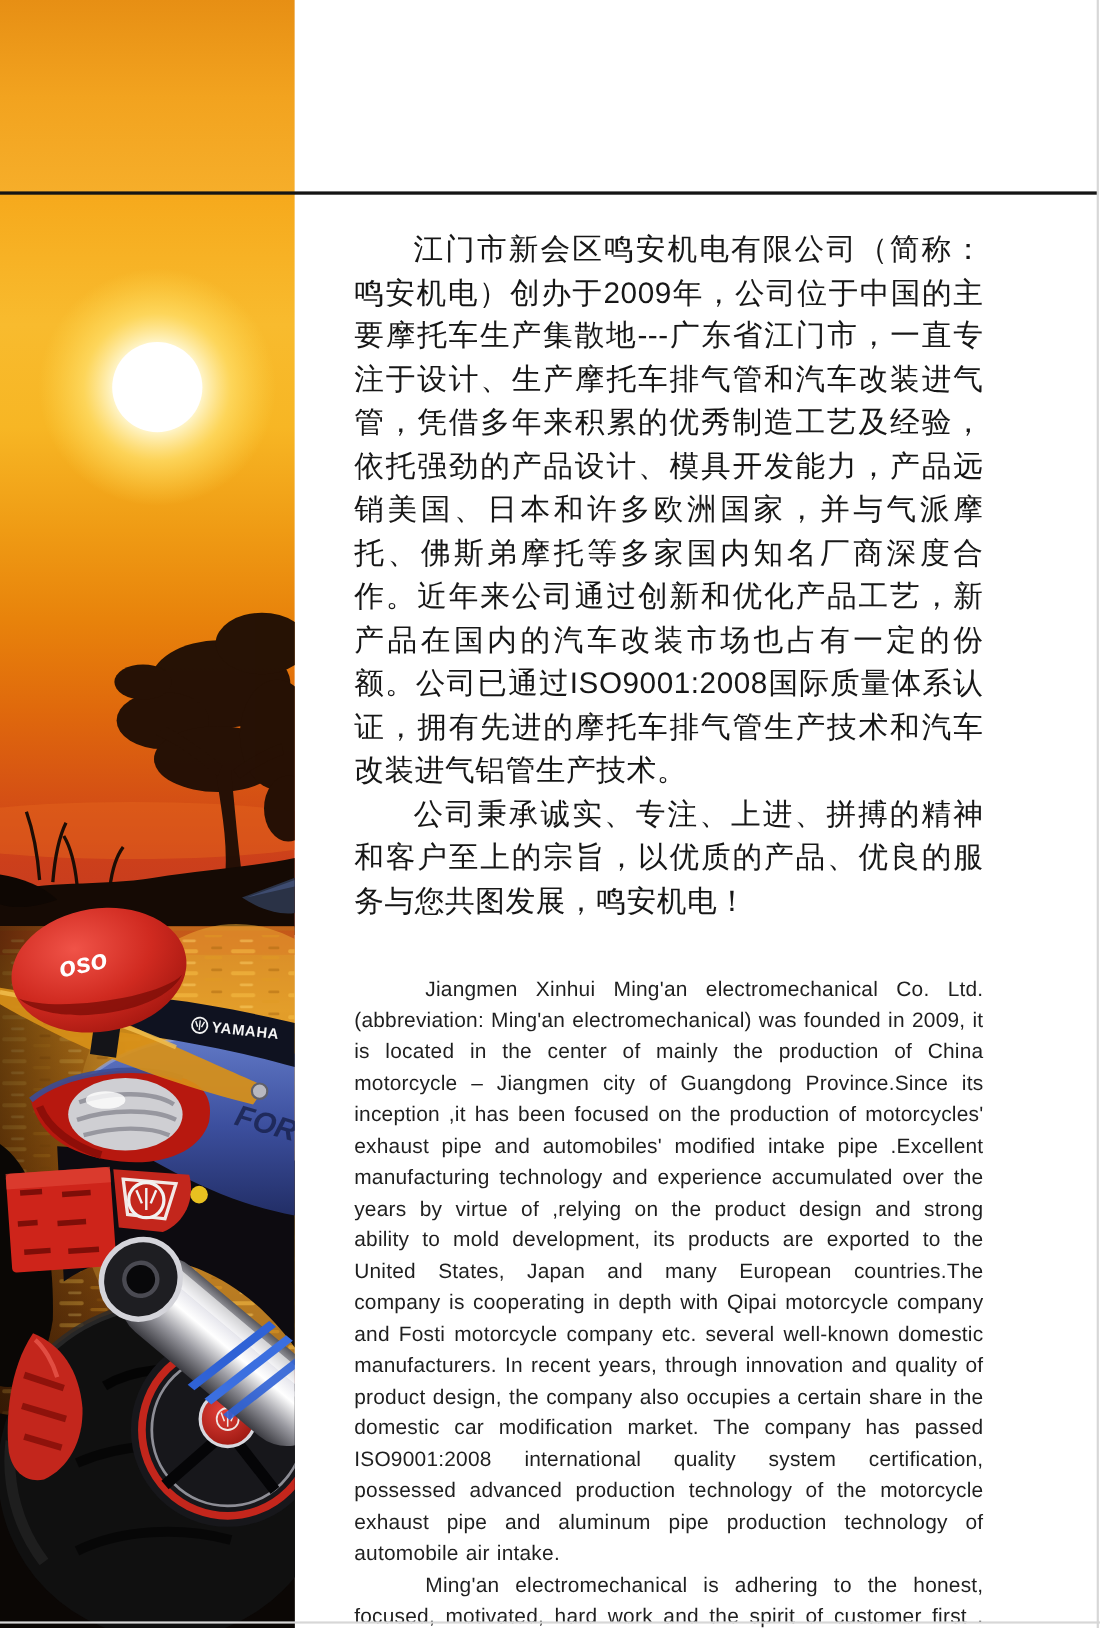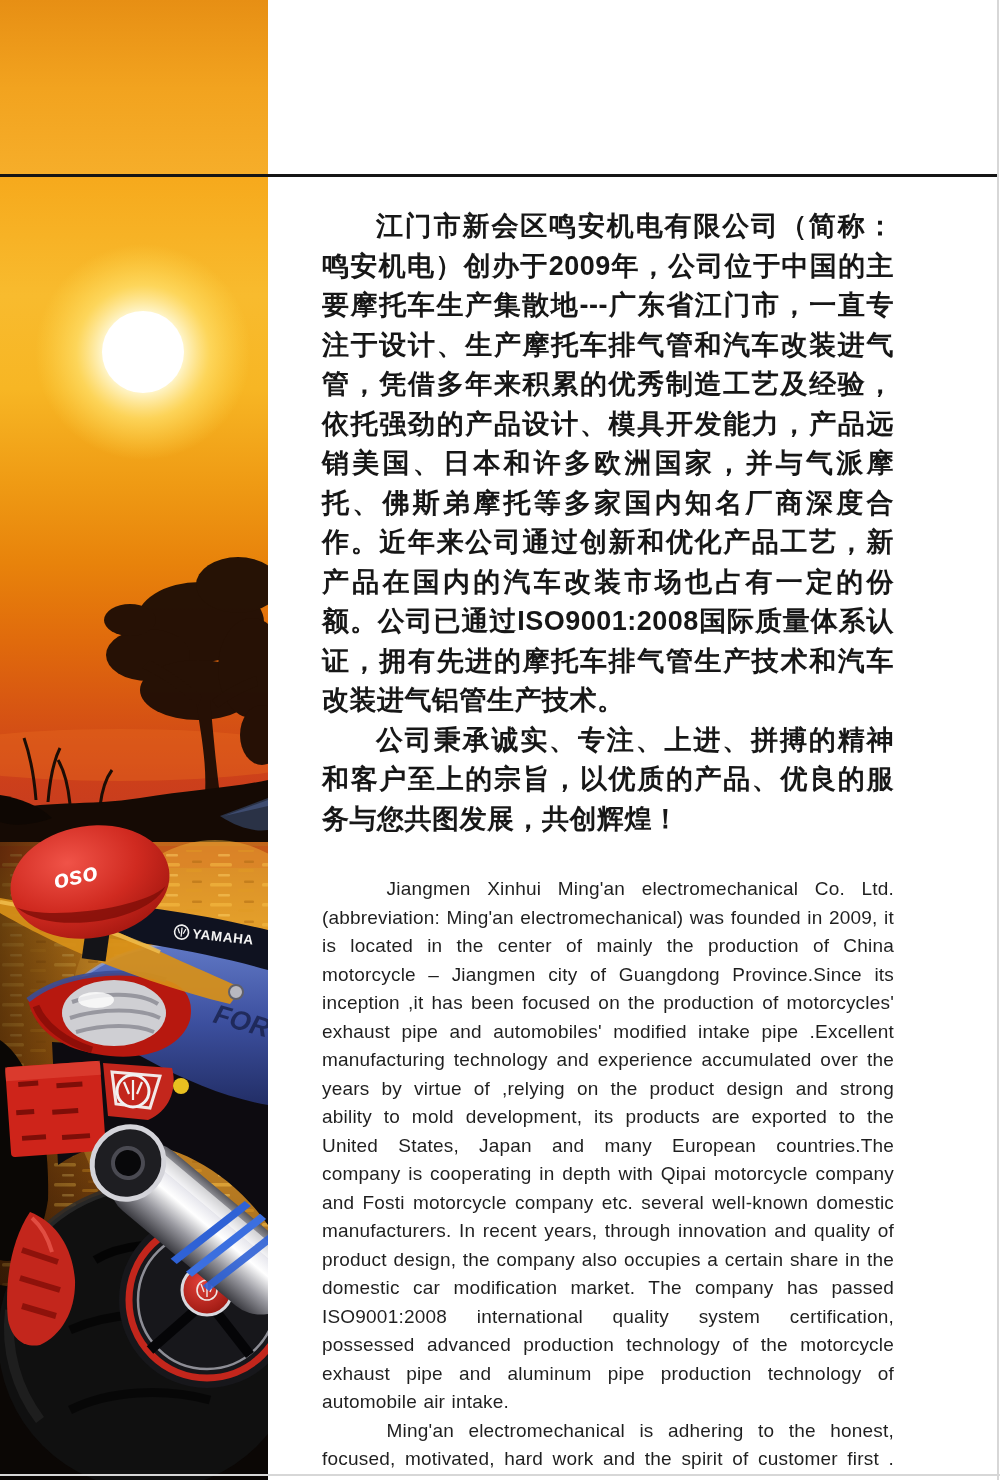--- a/index.html
+++ b/index.html
@@ -9,28 +9,28 @@
   }
   .photo-strip{position:absolute;left:0;top:0;width:268px;height:1480px;}
   .photo-strip svg{display:block;}
   .black-rule{position:absolute;left:0;top:174px;width:998px;height:3px;background:#151515;}
   .edge-right{position:absolute;left:997px;top:0;width:2px;height:1480px;background:#D7D7D7;}
   .edge-bottom{position:absolute;left:0;top:1474px;width:1000px;height:2px;background:#D7D7D7;}
   .title-wrap{position:absolute;left:54px;top:116px;width:210px;height:62px;}
   .content{position:absolute;left:322px;top:207px;width:572px;color:#1c1c1c;}
   p{margin:0;}
   .cn{
-    font-size:27px;line-height:39.5px;font-weight:700;letter-spacing:.5px;
+    font-size:27px;line-height:39.5px;font-weight:400;letter-spacing:.5px;
     text-align:justify;text-indent:2em;color:#171717;
   }
   .en{
     font-size:19px;line-height:28.5px;font-weight:400;letter-spacing:.2px;
     text-align:justify;color:#1f1f1f;word-spacing:1px;
   }
-  .en.first{margin-top:36px;}
+  .en.first{margin-top:47px;}
   .en{text-indent:3.4em;}
 </style>
 </head>
 <body>
 
 <div class="page">
 
   <div class="photo-strip">
     <svg width="268" height="1480" viewBox="0 0 268 1480" xmlns="http://www.w3.org/2000/svg">
       <defs>
@@ -243,20 +243,20 @@
         </g>
       </g>
     </svg>
   </div>
 
   <div class="black-rule"></div>
 
 
   <main class="content">
     <p class="cn">江门市新会区鸣安机电有限公司（简称：鸣安机电）创办于2009年，公司位于中国的主要摩托车生产集散地---广东省江门市，一直专注于设计、生产摩托车排气管和汽车改装进气管，凭借多年来积累的优秀制造工艺及经验，依托强劲的产品设计、模具开发能力，产品远销美国、日本和许多欧洲国家，并与气派摩托、佛斯弟摩托等多家国内知名厂商深度合作。近年来公司通过创新和优化产品工艺，新产品在国内的汽车改装市场也占有一定的份额。公司已通过ISO9001:2008国际质量体系认证，拥有先进的摩托车排气管生产技术和汽车改装进气铝管生产技术。</p>
-    <p class="cn">公司秉承诚实、专注、上进、拼搏的精神和客户至上的宗旨，以优质的产品、优良的服务与您共图发展，共创辉煌！</p>
+    <p class="cn">公司秉承诚实、专注、上进、拼搏的精神和客户至上的宗旨，以优质的产品、优良的服务与您共图发展，鸣安机电！</p>
     <p class="en first">Jiangmen Xinhui Ming'an electromechanical Co. Ltd. (abbreviation: Ming'an electromechanical) was founded in 2009, it is located in the center of mainly the production of China motorcycle – Jiangmen city of Guangdong Province.Since its inception ,it has been focused on the production of motorcycles' exhaust pipe and automobiles' modified intake pipe .Excellent manufacturing technology and experience accumulated over the years by virtue of ,relying on the product design and strong ability to mold development, its products are exported to the United States, Japan and many European countries.The company is cooperating in depth with Qipai motorcycle company and Fosti motorcycle company etc. several well-known domestic manufacturers. In recent years, through innovation and quality of product design, the company also occupies a certain share in the domestic car modification market. The company has passed ISO9001:2008 international quality system certification, possessed advanced production technology of the motorcycle exhaust pipe and aluminum pipe production technology of automobile air intake.</p>
     <p class="en">Ming'an electromechanical is adhering to the honest, focused, motivated, hard work and the spirit of customer first . With high-quality products and excellent service , Ming'an electromechanical wishes to develop together with you, and to create brilliance with you!</p>
   </main>
 
   <div class="edge-right"></div>
   <div class="edge-bottom"></div>
 </div>
 
 </body></html>

